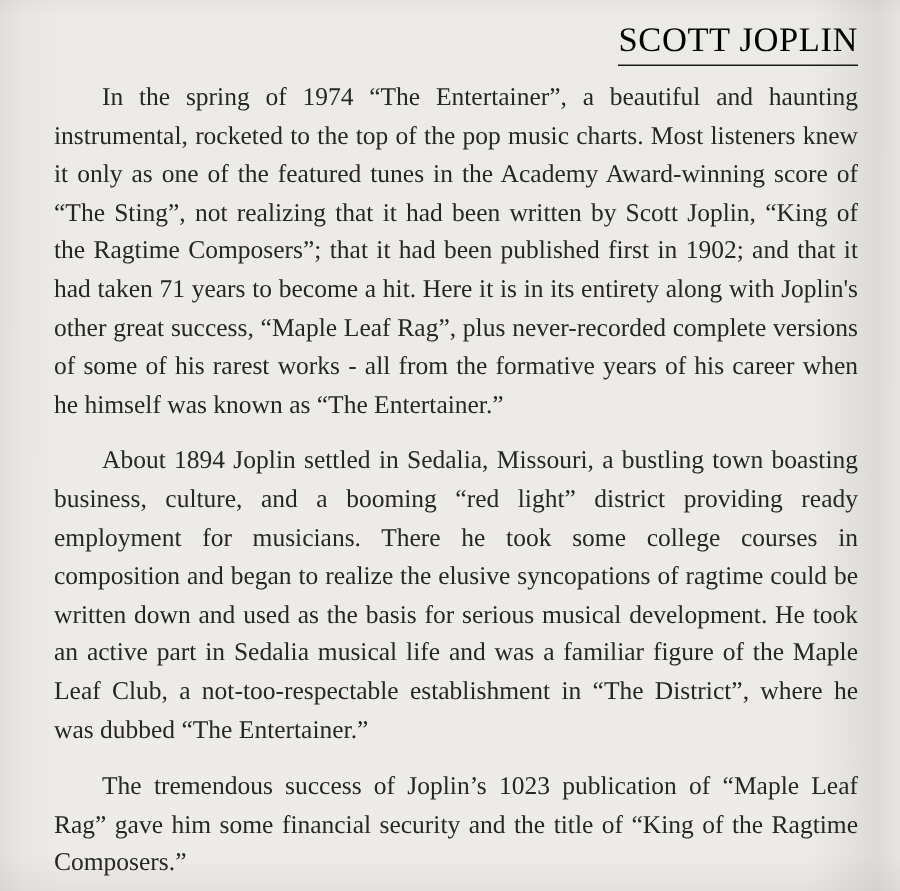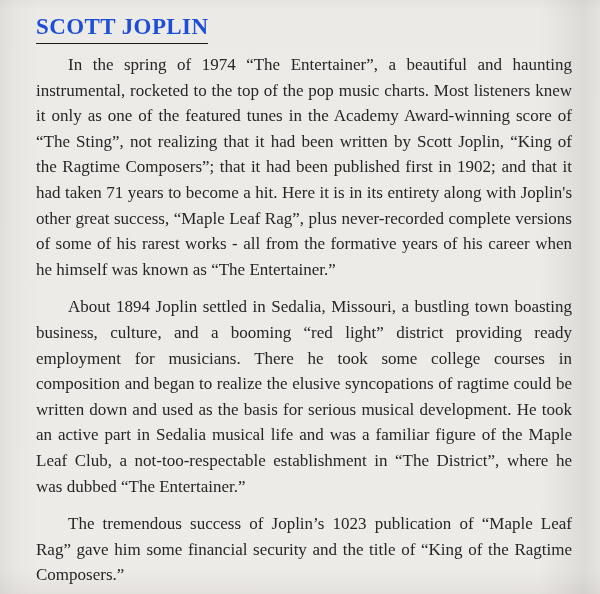--- a/index.html
+++ b/index.html
@@ -40,28 +40,28 @@
     position: absolute;
     left: 0;
     top: 0;
     width: 600px;
     height: 594px;
     box-sizing: border-box;
     padding: 6px 28px 0 36px;
   }
 
   .doc-title {
-    text-align: left;
+    text-align: right;
     font-size: 23px;
     line-height: 30px;
     letter-spacing: 0.4px;
-    color: #1d4ed8;
+    color: #000000;
     margin: 6px 0 8px 0;
     font-variant: small-caps;
-    font-weight: bold;
+    font-weight: normal;
   }
   .doc-title .rule {
     display: inline-block;
     border-bottom: 1.6px solid #1a1a1a;
     padding-bottom: 1px;
   }
 
   .body-text {
     color: #2a2a2a;
   }

